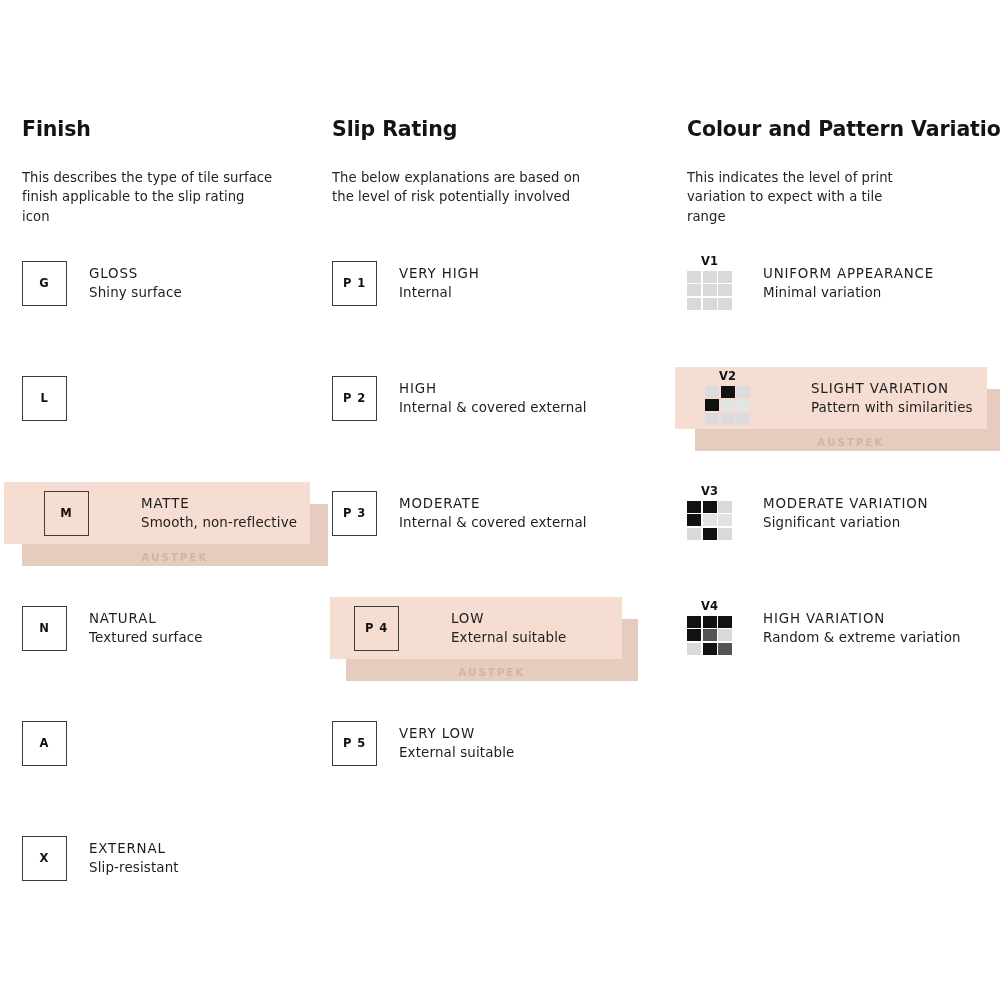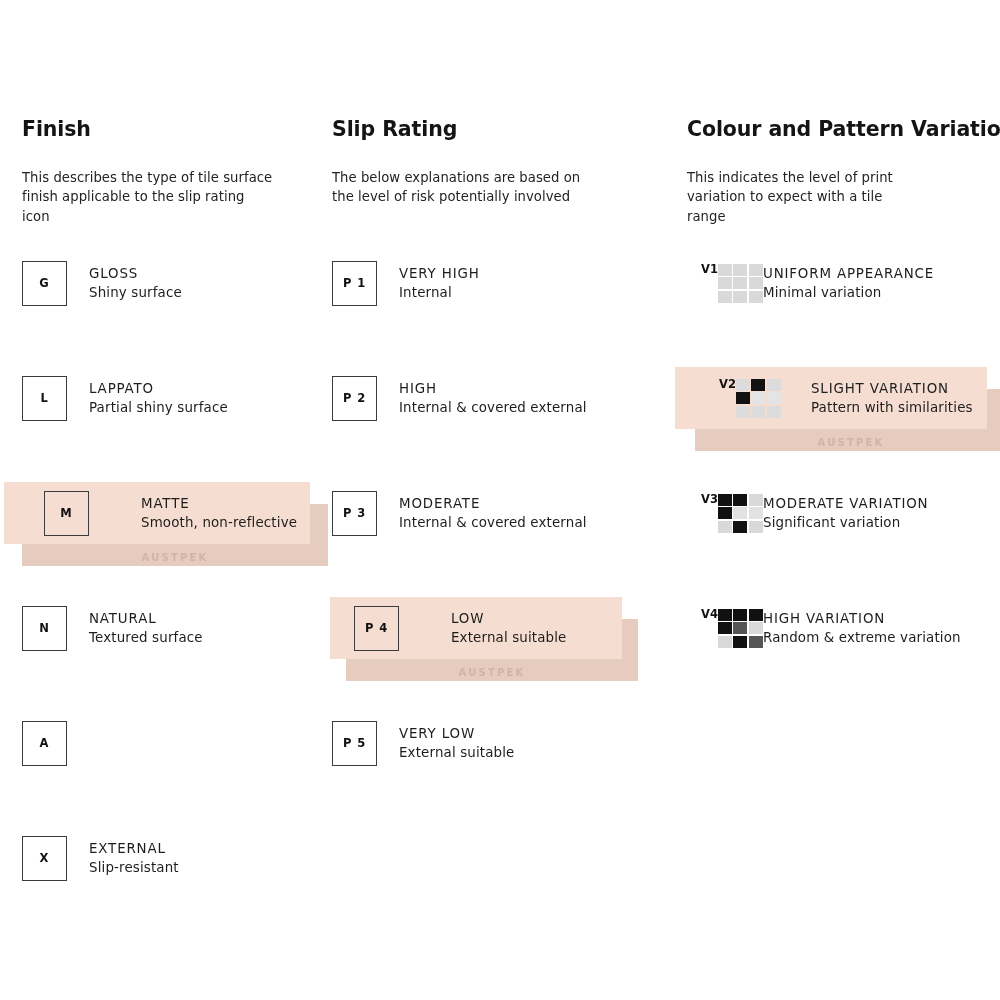--- a/index.html
+++ b/index.html
@@ -87,21 +87,21 @@
     letter-spacing: 0.9px;
     color: #111;
     box-sizing: border-box;
   }
 
   
   .var-icon {
     width: 60px;
     min-width: 60px;
     display: flex;
-    flex-direction: row;
+    flex-direction: column;
     align-items: flex-start;
   }
   .var-label {
     font-size: 11.5px;
     font-weight: bold;
     color: #111;
     line-height: 1;
     margin-bottom: 3px;
     margin-left: 14px;
   }
@@ -188,24 +188,20 @@
             <div class="code-box">G</div>
             <div class="text-block">
               <span class="t-title">GLOSS</span>
               <span class="t-sub">Shiny surface</span>
             </div>
           </div>
         </div>
         <div class="row" style="top: 251px;">
           <div class="row-content">
             <div class="code-box">L</div>
-            <div class="text-block">
-              <span class="t-title">LAPPATO</span>
-              <span class="t-sub">Partial shiny surface</span>
-            </div>
           </div>
         </div>
         <div class="row highlighted" style="top: 366px;">
           <div class="hl-back" style="left: 0px; top: 20px; width: 306px; height: 62px;">
             <div class="watermark"><span>AUSTPEK</span><sup></sup></div>
           </div>
           <div class="hl-front" style="left: -18px; top: -2px; width: 306px; height: 62px;"></div>
           <div class="row-content">
             <div class="code-box">M</div>
             <div class="text-block">

